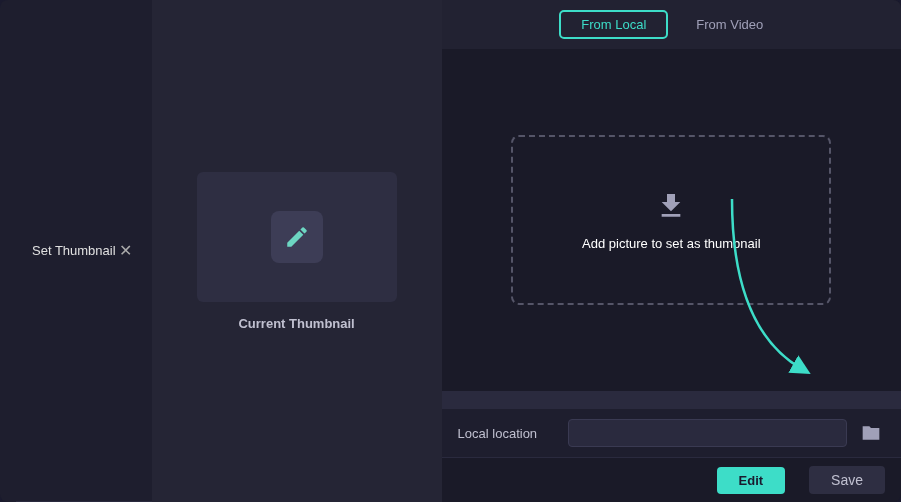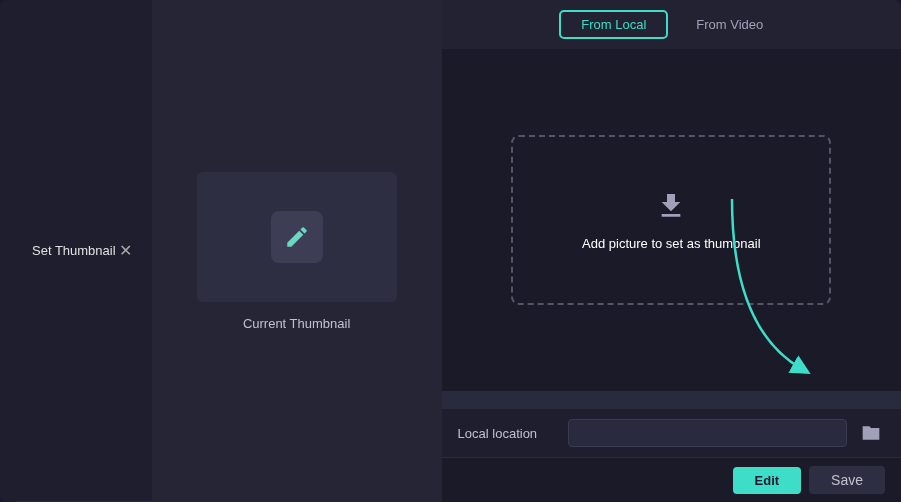--- a/index.html
+++ b/index.html
@@ -66,20 +66,21 @@
     
     .left-panel {
       width: 290px;
       background: #252535;
       display: flex;
       flex-direction: column;
       align-items: center;
       justify-content: center;
       padding: 20px;
       flex-shrink: 0;
+      font-weight: bold;
     }
 
     .thumbnail-preview {
       width: 200px;
       height: 130px;
       background: #2e2e42;
       border-radius: 6px;
       display: flex;
       align-items: center;
       justify-content: center;
@@ -226,21 +227,21 @@
       width: 20px;
       height: 20px;
       fill: #a0a0b8;
     }
 
     .footer-bar {
       display: flex;
       justify-content: flex-end;
       align-items: center;
       padding: 8px 16px;
-      gap: 8px;
+      gap: 24px;
       background: #1a1a28;
       border-top: 1px solid #2a2a3e;
     }
 
     .btn-edit {
       padding: 6px 22px;
       background: #3dddc8;
       color: #1a1a2e;
       border: none;
       border-radius: 4px;

